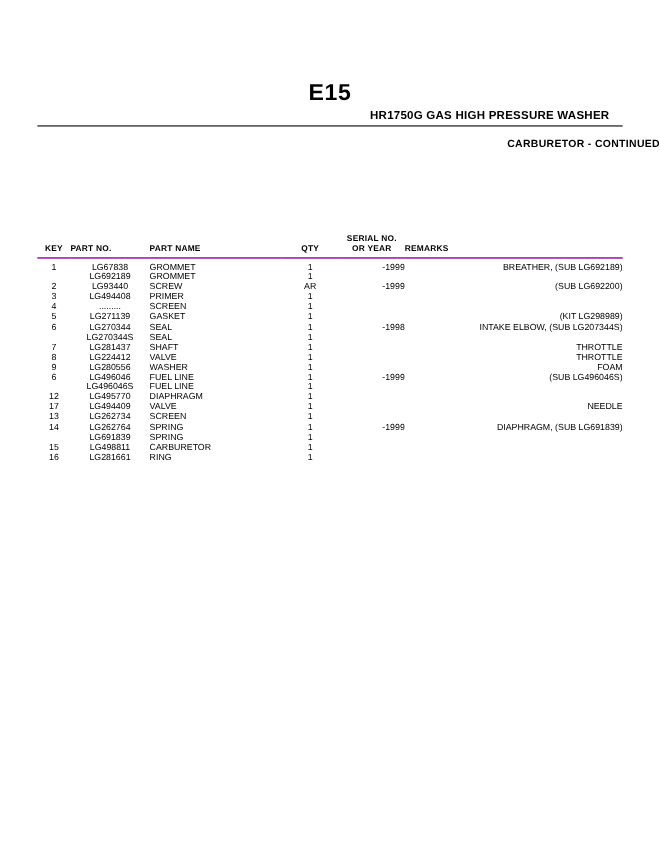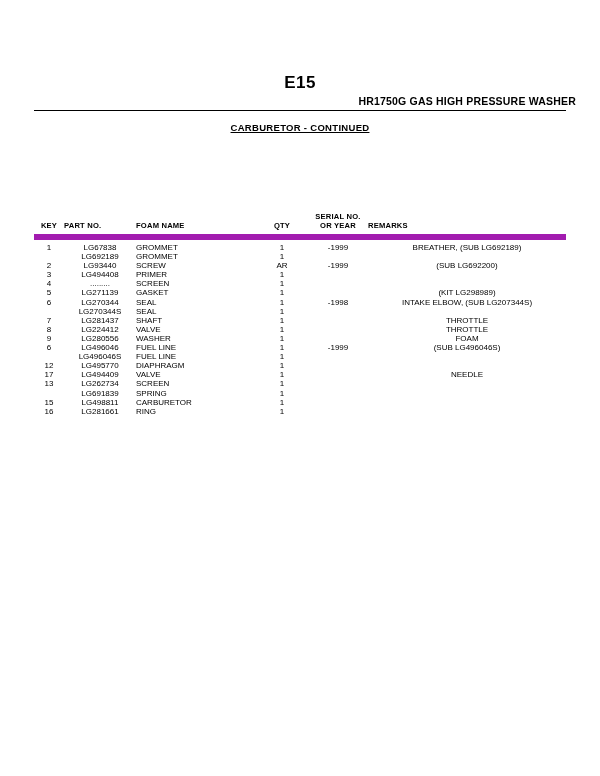--- a/index.html
+++ b/index.html
@@ -18,55 +18,54 @@
   .page {
     position: relative;
     width: 600px;
     height: 776px;
     box-sizing: border-box;
   }
 
   
   .page-title {
     text-align: center;
-    font-size: 17px;
+    font-size: 21px;
     font-weight: bold;
     letter-spacing: 0.5px;
     margin: 74px 0 0 0;
     line-height: 1;
   }
   .header-row {
     position: relative;
     margin-top: 4px;
     height: 14px;
   }
   .header-model {
     position: absolute;
-    right: 24px;
+    right: 46px;
     top: 0;
     font-size: 10.5px;
     font-weight: bold;
     letter-spacing: 0.2px;
     white-space: nowrap;
   }
   .header-rule {
     position: absolute;
     left: 34px;
     right: 34px;
     top: 15px;
     border-top: 1px solid #000;
   }
 
   .section-title {
-    text-align: center;
+    text-align: right;
     font-size: 9.5px;
     font-weight: bold;
     letter-spacing: 0.3px;
     margin-top: 13px;
-    text-decoration: underline;
   }
 
   
   .table-wrap {
     position: absolute;
     left: 34px;
     right: 34px;
     top: 138px;
   }
   table.parts {
@@ -74,21 +73,21 @@
     border-collapse: collapse;
     font-size: 8px;
     table-layout: fixed;
   }
   table.parts thead th {
     font-weight: bold;
     font-size: 7.6px;
     letter-spacing: 0.2px;
     padding: 0 0 4px 0;
     vertical-align: bottom;
-    border-bottom: 6px solid #a21caf;
+    border-bottom: 1px solid #a21caf;
   }
   .col-key    { width: 30px;  text-align: center; }
   .col-part   { width: 72px;  text-align: left; }
   .col-name   { width: 120px; text-align: left; }
   .col-qty    { width: 52px;  text-align: center; }
   .col-serial { width: 60px;  text-align: center; }
   .col-rem    { width: auto;  text-align: left; }
 
   thead .th-serial-l1 { display:block; }
   thead .th-serial-l2 { display:block; }
@@ -98,22 +97,22 @@
     height: 9.1px;
     line-height: 9.1px;
     font-size: 8px;
     white-space: nowrap;
     overflow: hidden;
   }
   tbody td.key    { text-align: center; padding-right: 4px;}
   tbody td.partno { text-align: center; padding-left: 30px;}
   tbody td.name   { text-align: left; padding-left: 6px;}
   tbody td.qty    { text-align: center; }
-  tbody td.serial { text-align: center; margin-top: 40px; }
-  tbody td.rem    { text-align: center; padding-left: 18px;}
+  tbody td.serial { text-align: right; margin-top: 40px; }
+  tbody td.rem    { text-align: right; padding-left: 18px;}
   tbody tr:first-child td { padding-top: 3px; }
 </style>
 </head>
 <body>
 
 <div class="page">
 
   <div class="page-title">E15</div>
 
   <div class="header-row">
@@ -122,21 +121,21 @@
   </div>
 
   <div class="section-title">CARBURETOR - CONTINUED</div>
 
   <div class="table-wrap">
     <table class="parts">
       <thead>
         <tr>
           <th class="col-key">KEY</th>
           <th class="col-part">PART NO.</th>
-          <th class="col-name">FOAM NAME</th>
+          <th class="col-name">PART NAME</th>
           <th class="col-qty">QTY</th>
           <th class="col-serial">
             <span class="th-serial-l1">SERIAL NO.</span>
             <span class="th-serial-l2">OR YEAR</span>
           </th>
           <th class="col-rem">REMARKS</th>
         </tr>
       </thead>
       <tbody id="parts-body">
           <tr>
@@ -261,20 +260,28 @@
           </tr>
           <tr>
             <td class="key">13</td>
             <td class="partno">LG262734</td>
             <td class="name">SCREEN</td>
             <td class="qty">1</td>
             <td class="serial"></td>
             <td class="rem"></td>
           </tr>
           <tr>
+            <td class="key">14</td>
+            <td class="partno">LG262764</td>
+            <td class="name">SPRING</td>
+            <td class="qty">1</td>
+            <td class="serial">-1999</td>
+            <td class="rem">DIAPHRAGM, (SUB LG691839)</td>
+          </tr>
+          <tr>
             <td class="key"></td>
             <td class="partno">LG691839</td>
             <td class="name">SPRING</td>
             <td class="qty">1</td>
             <td class="serial"></td>
             <td class="rem"></td>
           </tr>
           <tr>
             <td class="key">15</td>
             <td class="partno">LG498811</td>

